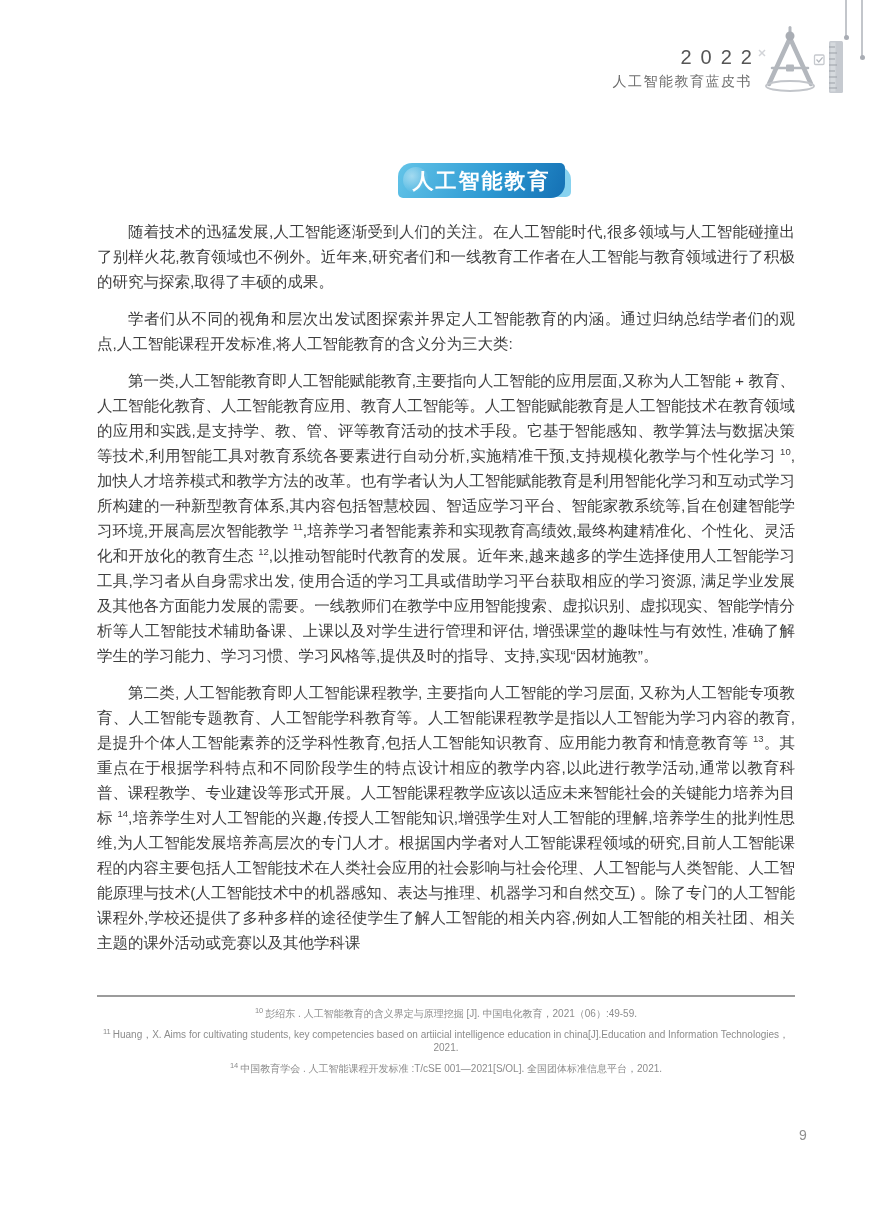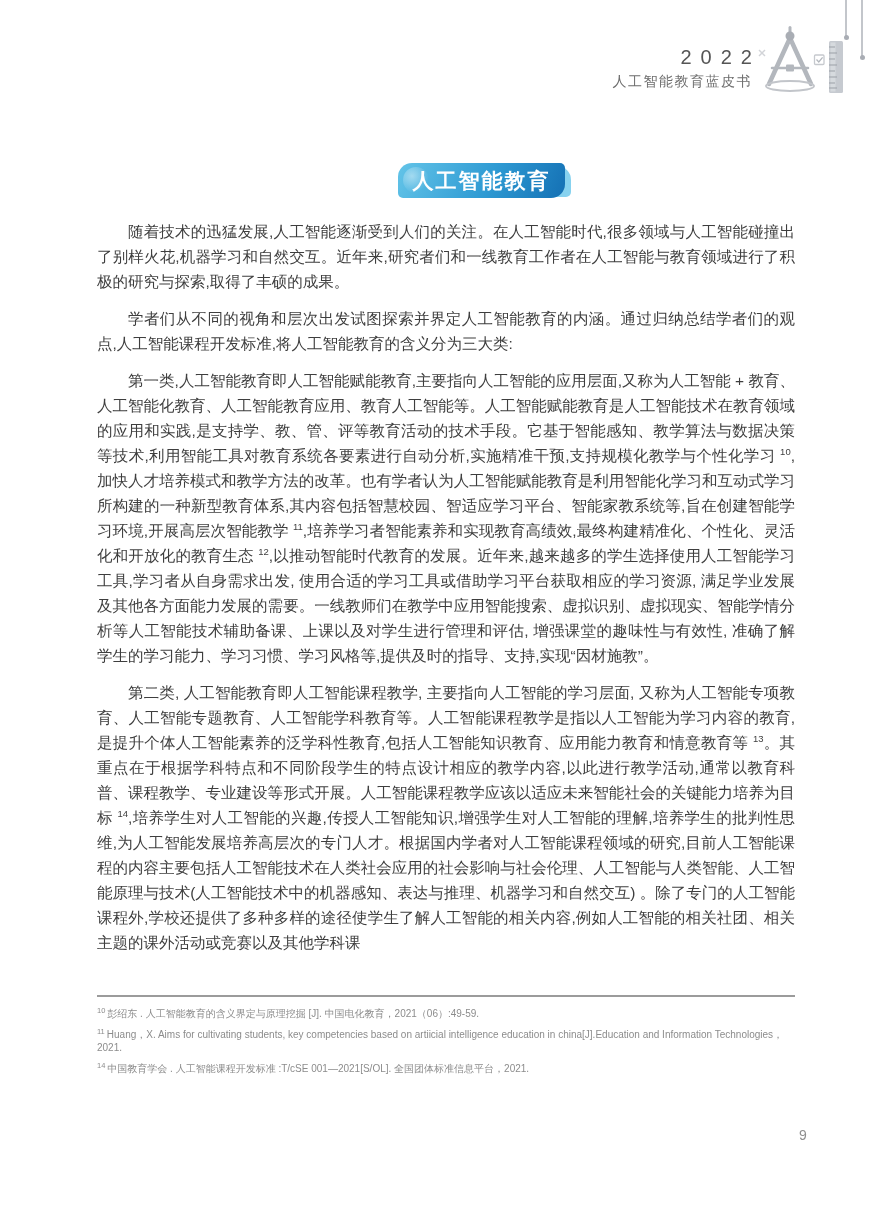--- a/index.html
+++ b/index.html
@@ -38,21 +38,21 @@
     color:var(--body-text,#3e3e3e);font-size:15.5px;line-height:25px;text-align:justify;
   }
   .para{margin:0 0 12px 0;text-indent:2em;}
   .para sup{font-size:9.5px;line-height:0;vertical-align:super;}
   
   .fn-sep{position:absolute;left:97px;top:995px;width:698px;height:2px;background:var(--divider,#9b9b9b);}
   .footnotes{
     position:absolute;left:97px;top:1007px;width:698px;
     color:var(--footnote-text,#8c8c8c);font-size:10px;line-height:13px;
   }
-  .footnote{margin-bottom:8px;}
+  .footnote{margin-bottom:8px;text-align:center;}
   .fn-num{font-size:7.5px;vertical-align:super;line-height:0;margin-right:2px;}
   
   .page-number{position:absolute;left:799px;top:1127px;font-size:14px;color:#8f8f8f;}
 </style>
 </head>
 <body>
 
 <div class="page">
 
   <div class="header-text">
@@ -100,21 +100,21 @@
 
   <div class="plumb plumb-left"></div>
   <div class="plumb plumb-right"></div>
 
   <div class="badge-back"></div>
   <div class="badge">
     <span>人工智能教育</span>
   </div>
 
   <main class="body">
-      <p class="para">随着技术的迅猛发展,人工智能逐渐受到人们的关注。在人工智能时代,很多领域与人工智能碰撞出了别样火花,机器学习和自然交互。近年来,研究者们和一线教育工作者在人工智能与教育领域进行了积极的研究与探索,取得了丰硕的成果。</p>
+      <p class="para">随着技术的迅猛发展,人工智能逐渐受到人们的关注。在人工智能时代,很多领域与人工智能碰撞出了别样火花,教育领域也不例外。近年来,研究者们和一线教育工作者在人工智能与教育领域进行了积极的研究与探索,取得了丰硕的成果。</p>
       <p class="para">学者们从不同的视角和层次出发试图探索并界定人工智能教育的内涵。通过归纳总结学者们的观点,人工智能课程开发标准,将人工智能教育的含义分为三大类:</p>
       <p class="para">第一类,人工智能教育即人工智能赋能教育,主要指向人工智能的应用层面,又称为人工智能 + 教育、人工智能化教育、人工智能教育应用、教育人工智能等。人工智能赋能教育是人工智能技术在教育领域的应用和实践,是支持学、教、管、评等教育活动的技术手段。它基于智能感知、教学算法与数据决策等技术,利用智能工具对教育系统各要素进行自动分析,实施精准干预,支持规模化教学与个性化学习 <sup>10</sup>,加快人才培养模式和教学方法的改革。也有学者认为人工智能赋能教育是利用智能化学习和互动式学习所构建的一种新型教育体系,其内容包括智慧校园、智适应学习平台、智能家教系统等,旨在创建智能学习环境,开展高层次智能教学 <sup>11</sup>,培养学习者智能素养和实现教育高绩效,最终构建精准化、个性化、灵活化和开放化的教育生态 <sup>12</sup>,以推动智能时代教育的发展。近年来,越来越多的学生选择使用人工智能学习工具,学习者从自身需求出发, 使用合适的学习工具或借助学习平台获取相应的学习资源, 满足学业发展及其他各方面能力发展的需要。一线教师们在教学中应用智能搜索、虚拟识别、虚拟现实、智能学情分析等人工智能技术辅助备课、上课以及对学生进行管理和评估, 增强课堂的趣味性与有效性, 准确了解学生的学习能力、学习习惯、学习风格等,提供及时的指导、支持,实现“因材施教”。</p>
       <p class="para">第二类, 人工智能教育即人工智能课程教学, 主要指向人工智能的学习层面, 又称为人工智能专项教育、人工智能专题教育、人工智能学科教育等。人工智能课程教学是指以人工智能为学习内容的教育,是提升个体人工智能素养的泛学科性教育,包括人工智能知识教育、应用能力教育和情意教育等 <sup>13</sup>。其重点在于根据学科特点和不同阶段学生的特点设计相应的教学内容,以此进行教学活动,通常以教育科普、课程教学、专业建设等形式开展。人工智能课程教学应该以适应未来智能社会的关键能力培养为目标 <sup>14</sup>,培养学生对人工智能的兴趣,传授人工智能知识,增强学生对人工智能的理解,培养学生的批判性思维,为人工智能发展培养高层次的专门人才。根据国内学者对人工智能课程领域的研究,目前人工智能课程的内容主要包括人工智能技术在人类社会应用的社会影响与社会伦理、人工智能与人类智能、人工智能原理与技术(人工智能技术中的机器感知、表达与推理、机器学习和自然交互) 。除了专门的人工智能课程外,学校还提供了多种多样的途径使学生了解人工智能的相关内容,例如人工智能的相关社团、相关主题的课外活动或竞赛以及其他学科课</p>
     </main>
 
   <div class="fn-sep"></div>
   <div class="footnotes">
       <div class="footnote"><sup class="fn-num">10</sup>彭绍东 . 人工智能教育的含义界定与原理挖掘 [J]. 中国电化教育，2021（06）:49-59.</div>
       <div class="footnote"><sup class="fn-num">11</sup>Huang，X. Aims for cultivating students, key competencies based on artiicial intelligence education in china[J].Education and Information Technologies，2021.</div>
       <div class="footnote"><sup class="fn-num">14</sup>中国教育学会 . 人工智能课程开发标准 :T/cSE 001—2021[S/OL]. 全国团体标准信息平台，2021.</div>

